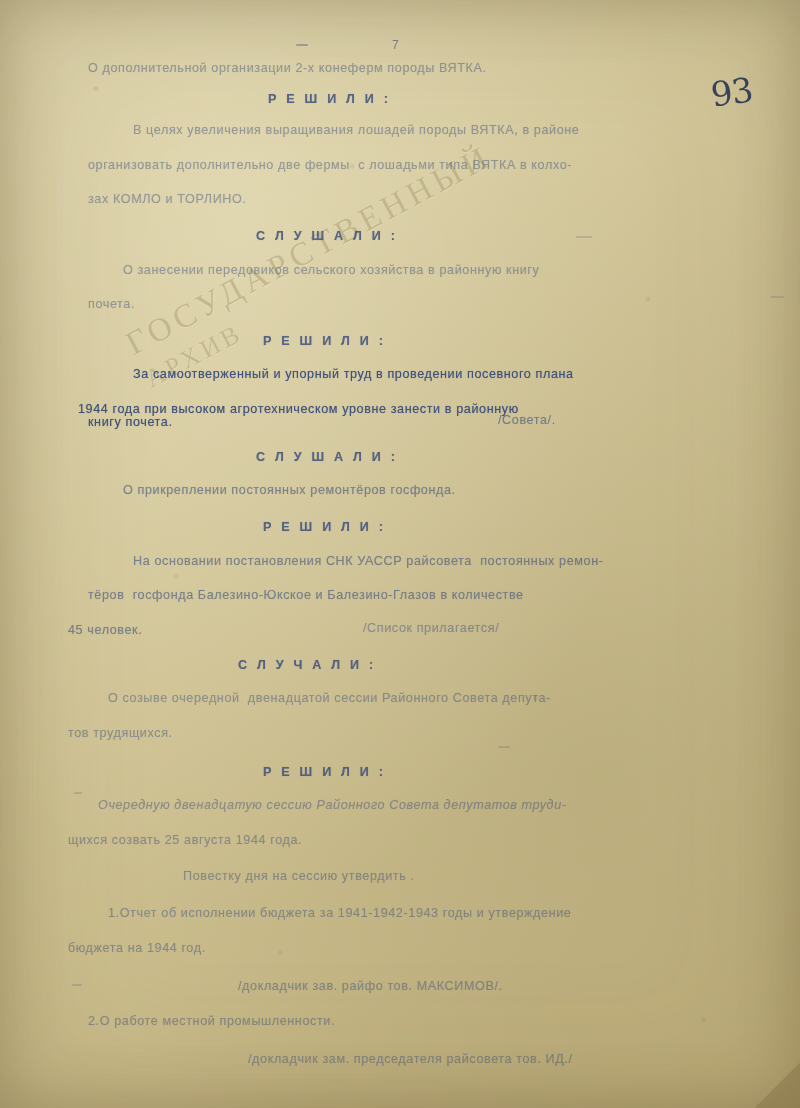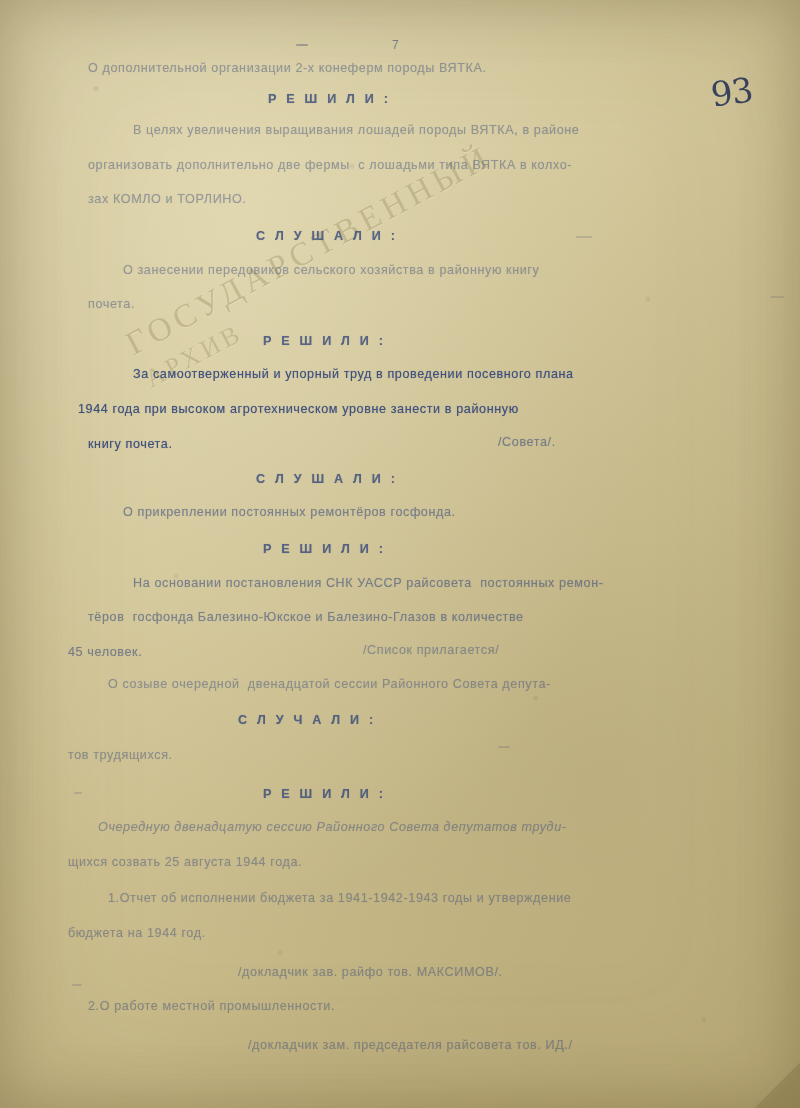--- a/index.html
+++ b/index.html
@@ -165,39 +165,40 @@
     <div class="line faded" style="margin-left:10px;  margin-top:22px;">организовать дополнительно две фермы  с лошадьми типа ВЯТКА в колхо-</div>
     <div class="line faded" style="margin-left:10px;  margin-top:22px;">зах КОМЛО и ТОРЛИНО.</div>
 
     <div class="line heading" style="margin-left:178px; margin-top:24px;">С Л У Ш А Л И :</div>
     <div class="line faded" style="margin-left:45px;  margin-top:21px;">О занесении передовиков сельского хозяйства в районную книгу</div>
     <div class="line faded" style="margin-left:10px;  margin-top:22px;">почета.</div>
 
     <div class="line heading" style="margin-left:185px; margin-top:24px;">Р Е Ш И Л И :</div>
     <div class="line strong" style="margin-left:55px;  margin-top:21px;">За самоотверженный и упорный труд в проведении посевного плана</div>
     <div class="line strong" style="margin-left:0;  margin-top:22px;">1944 года при высоком агротехническом уровне занести в районную</div>
-    <div class="line strong" style="margin-left:10px;  margin-top:22px;">книгу почета.</div>
+    <div class="line strong" style="margin-left:10px;  ">книгу почета.</div>
     <div class="line faded2" style="margin-left:420px; margin-top:-14px;">/Совета/.</div>
 
     <div class="line heading" style="margin-left:178px; margin-top:24px;">С Л У Ш А Л И :</div>
     <div class="line faded2" style="margin-left:45px;  margin-top:21px;">О прикреплении постоянных ремонтёров госфонда.</div>
 
     <div class="line heading" style="margin-left:185px; margin-top:24px;">Р Е Ш И Л И :</div>
     <div class="line faded2" style="margin-left:55px;  margin-top:21px;">На основании постановления СНК УАССР райсовета  постоянных ремон-</div>
     <div class="line faded2" style="margin-left:10px;  margin-top:22px;">тёров  госфонда Балезино-Юкское и Балезино-Глазов в количестве</div>
     <div class="line faded2" style="margin-left:-10px; margin-top:22px;">45 человек.</div>
     <div class="line faded" style="margin-left:285px; margin-top:-14px;">/Список прилагается/</div>
 
+    <div class="line heading" style="margin-left:160px; margin-top:24px;">С Л У Ч А Л И :</div>
     <div class="line faded" style="margin-left:30px;  margin-top:21px;">О созыве очередной  двенадцатой сессии Районного Совета депута-</div>
-    <div class="line heading" style="margin-left:160px; margin-top:24px;">С Л У Ч А Л И :</div>
     <div class="line faded" style="margin-left:-10px; margin-top:22px;">тов трудящихся.</div>
 
     <div class="line heading" style="margin-left:185px; margin-top:26px;">Р Е Ш И Л И :</div>
     <div class="line faded" style="margin-left:20px;  margin-top:21px;font-style:italic;">Очередную двенадцатую сессию Районного Совета депутатов труди-</div>
     <div class="line faded" style="margin-left:-10px; margin-top:22px;">щихся созвать 25 августа 1944 года.</div>
+    <div class="line faded" style="margin-left:105px; margin-top:24px;">Повестку дня на сессию утвердить .</div>
     <div class="line faded" style="margin-left:30px;  margin-top:24px;">1.Отчет об исполнении бюджета за 1941-1942-1943 годы и утверждение</div>
     <div class="line faded" style="margin-left:-10px; margin-top:22px;">бюджета на 1944 год.</div>
     <div class="line faded" style="margin-left:160px; margin-top:26px;">/докладчик зав. райфо тов. МАКСИМОВ/.</div>
     <div class="line faded" style="margin-left:10px;  margin-top:22px;">2.О работе местной промышленности.</div>
     <div class="line faded" style="margin-left:170px; margin-top:26px;">/докладчик зам. председателя райсовета тов. ИД./</div>
   </div>
 
   <div class="mark" style="left:296px; top:44px; width:12px; height:2px;"></div>
   <div class="mark" style="left:576px; top:236px; width:16px; height:2px; opacity:0.5;"></div>
   <div class="mark" style="left:770px; top:296px; width:14px; height:2px; opacity:0.45;"></div>

